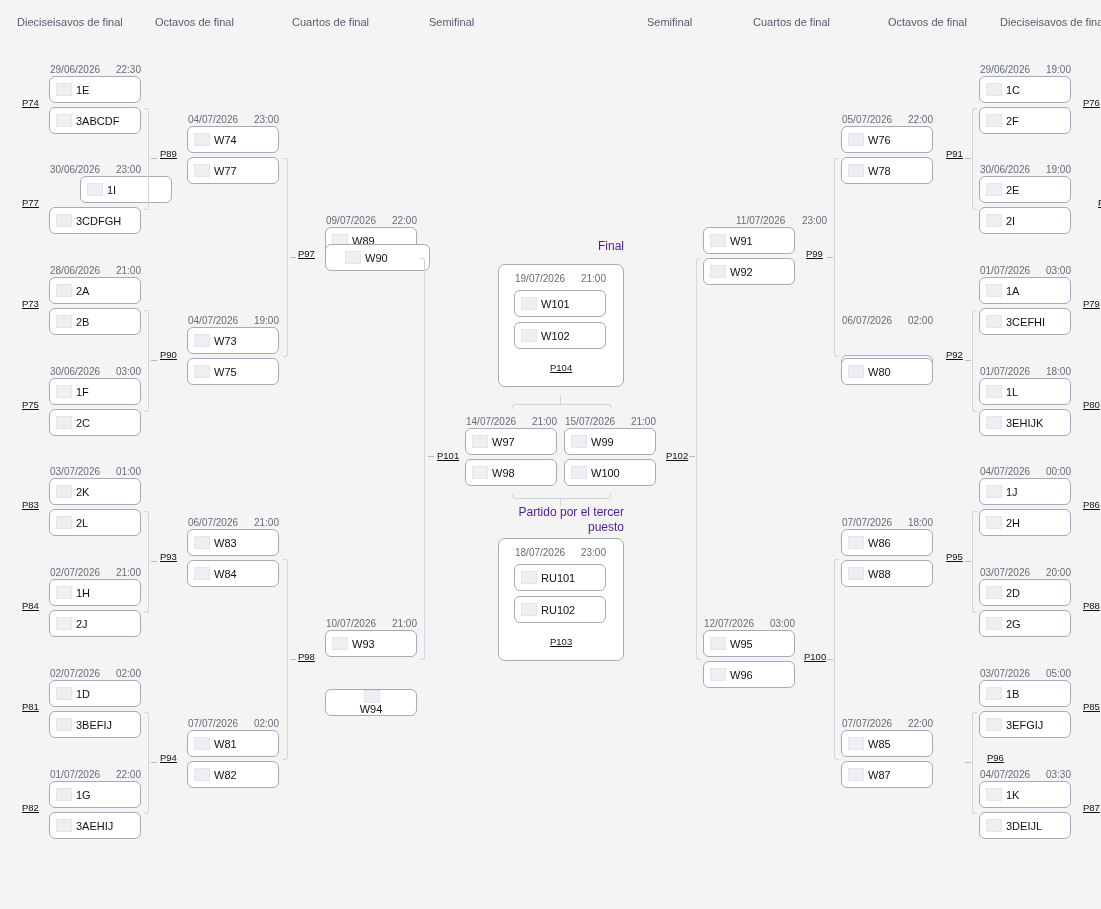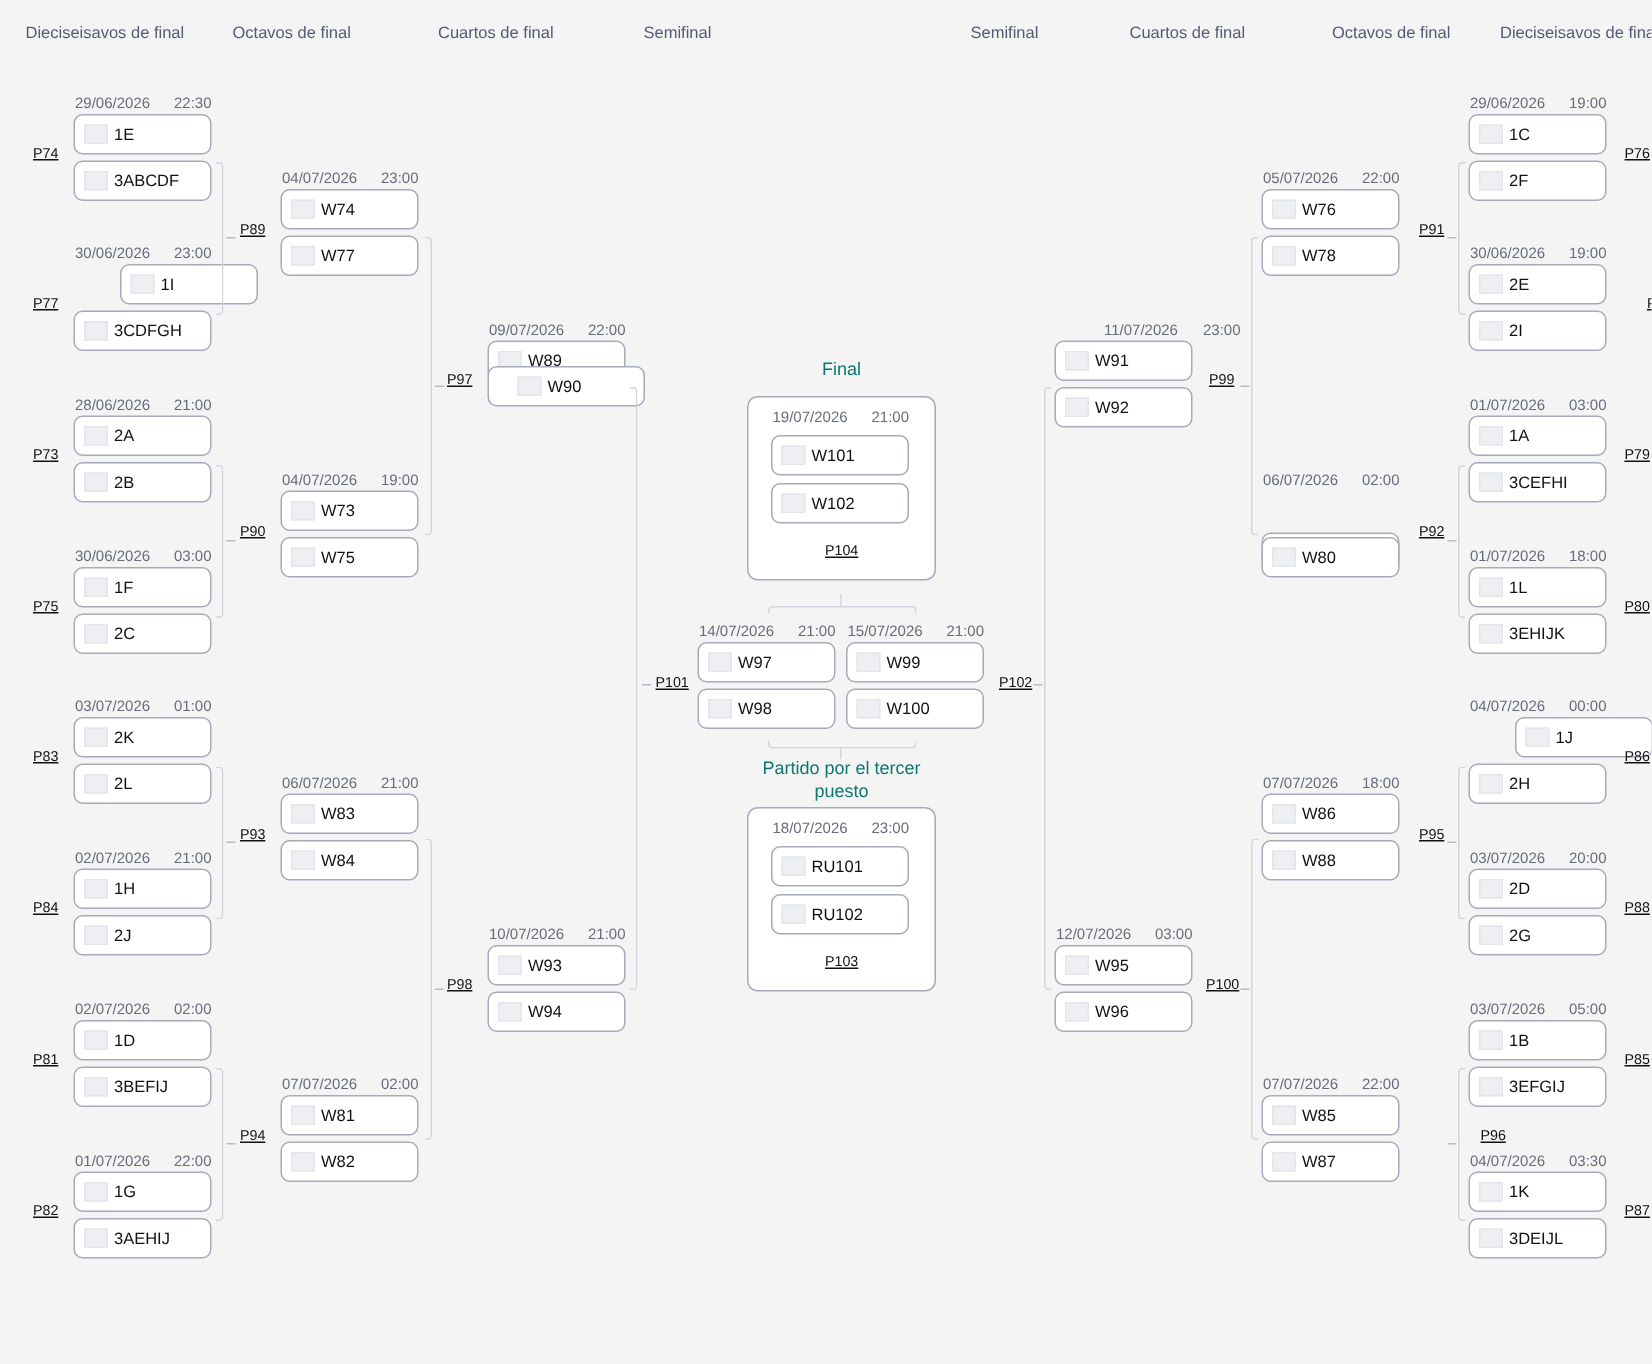--- a/index.html
+++ b/index.html
@@ -26,21 +26,21 @@
   }
   .mlabel {
     position:absolute; font-size:9.5px; color:#111; text-decoration:underline; white-space:nowrap;
   }
   .vline { position:absolute; width:0; border-left:1px solid #d3d5dc; }
   .bl { position:absolute; border:1px solid #d3d5dc; }
   .tick { position:absolute; height:0; border-top:1px solid #b8bbc6; width:6px; }
   .card {
     position:absolute; background:#fff; border:1px solid #a6aabb; border-radius:7px;
   }
-  .card-title { position:absolute; font-size:12px; color:#0f766e; text-align:center; }
+  .card-title { position:absolute; font-size:12px; color:#4c1d95; text-align:right; }
 </style>
 </head>
 <body>
 
 <div id="root">
 
   <div class="hdr" style="left:17px">Dieciseisavos de final</div>
   <div class="hdr" style="left:155px">Octavos de final</div>
   <div class="hdr" style="left:292px">Cuartos de final</div>
   <div class="hdr" style="left:429px">Semifinal</div>
@@ -225,21 +225,21 @@
     <div class="slot" style="left:325px; top:244px;padding-left:13px;">
       <span class="flag"></span>
       <span>W90</span>
     </div>
     <div class="mlabel" style="left:298px; top:248px;">P97</div>
     <div class="date" style="left:326px; top:618px; width:91px;"><span>10/07/2026</span><span class="t">21:00</span></div>
     <div class="slot" style="left:325px; top:630px;">
       <span class="flag"></span>
       <span>W93</span>
     </div>
-    <div class="slot" style="left:325px; top:661px;">
+    <div class="slot" style="left:325px; top:689px;flex-direction:column;">
       <span class="flag"></span>
       <span>W94</span>
     </div>
     <div class="mlabel" style="left:298px; top:651px;">P98</div>
     <div class="bl" style="left:420px; top:258px; width:4px; height:400px; border-left:none; border-radius:0 3px 3px 0;"></div>
     <div class="tick" style="left:428px; top:456px;"></div>
     <div class="date" style="left:466px; top:416px; width:91px;"><span>14/07/2026</span><span class="t">21:00</span></div>
     <div class="slot" style="left:465px; top:428px;">
       <span class="flag"></span>
       <span>W97</span>
@@ -283,21 +283,21 @@
     <div class="slot" style="left:979px; top:378px;">
       <span class="flag"></span>
       <span>1L</span>
     </div>
     <div class="slot" style="left:979px; top:409px;">
       <span class="flag"></span>
       <span>3EHIJK</span>
     </div>
     <div class="mlabel" style="left:1083px; top:399px;">P80</div>
     <div class="date" style="left:980px; top:466px; width:91px;"><span>04/07/2026</span><span class="t">00:00</span></div>
-    <div class="slot" style="left:1010px; top:478px;text-align:right;">
+    <div class="slot" style="left:979px; top:478px;text-align:right;">
       <span class="flag"></span>
       <span>1J</span>
     </div>
     <div class="slot" style="left:979px; top:509px;">
       <span class="flag"></span>
       <span>2H</span>
     </div>
     <div class="mlabel" style="left:1083px; top:499px;">P86</div>
     <div class="date" style="left:980px; top:567px; width:91px;"><span>03/07/2026</span><span class="t">20:00</span></div>
     <div class="slot" style="left:979px; top:579px;">

